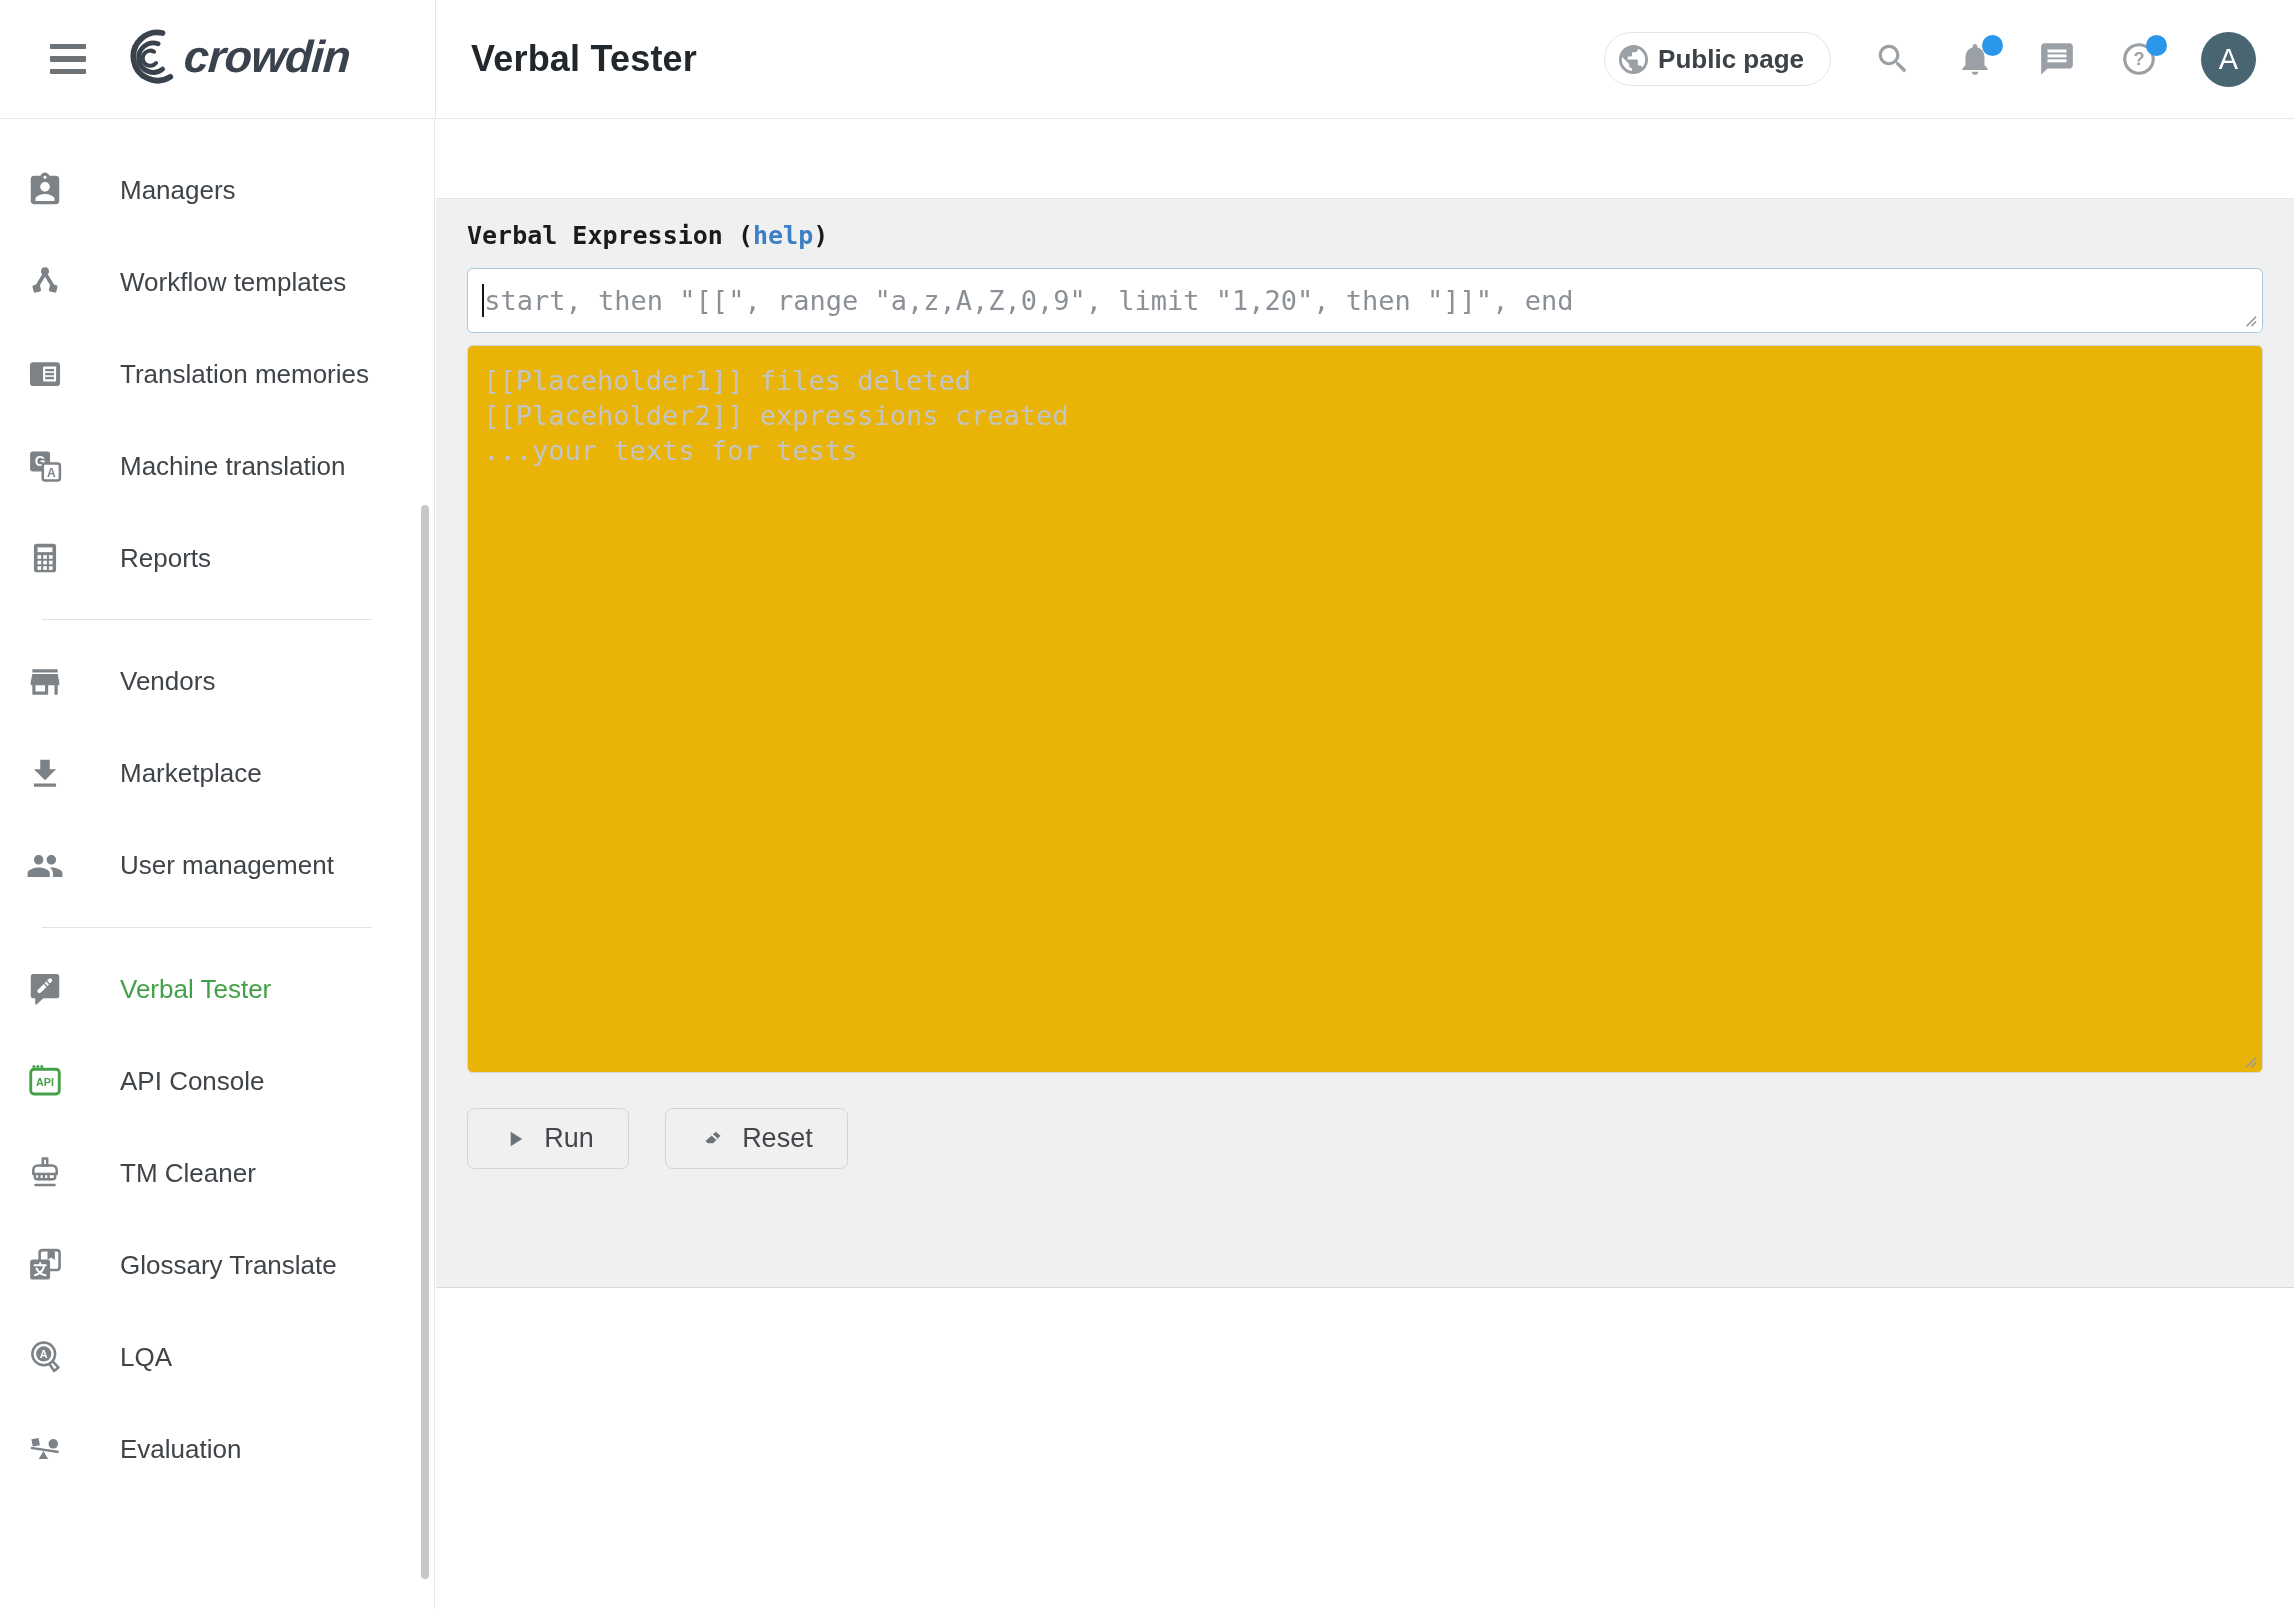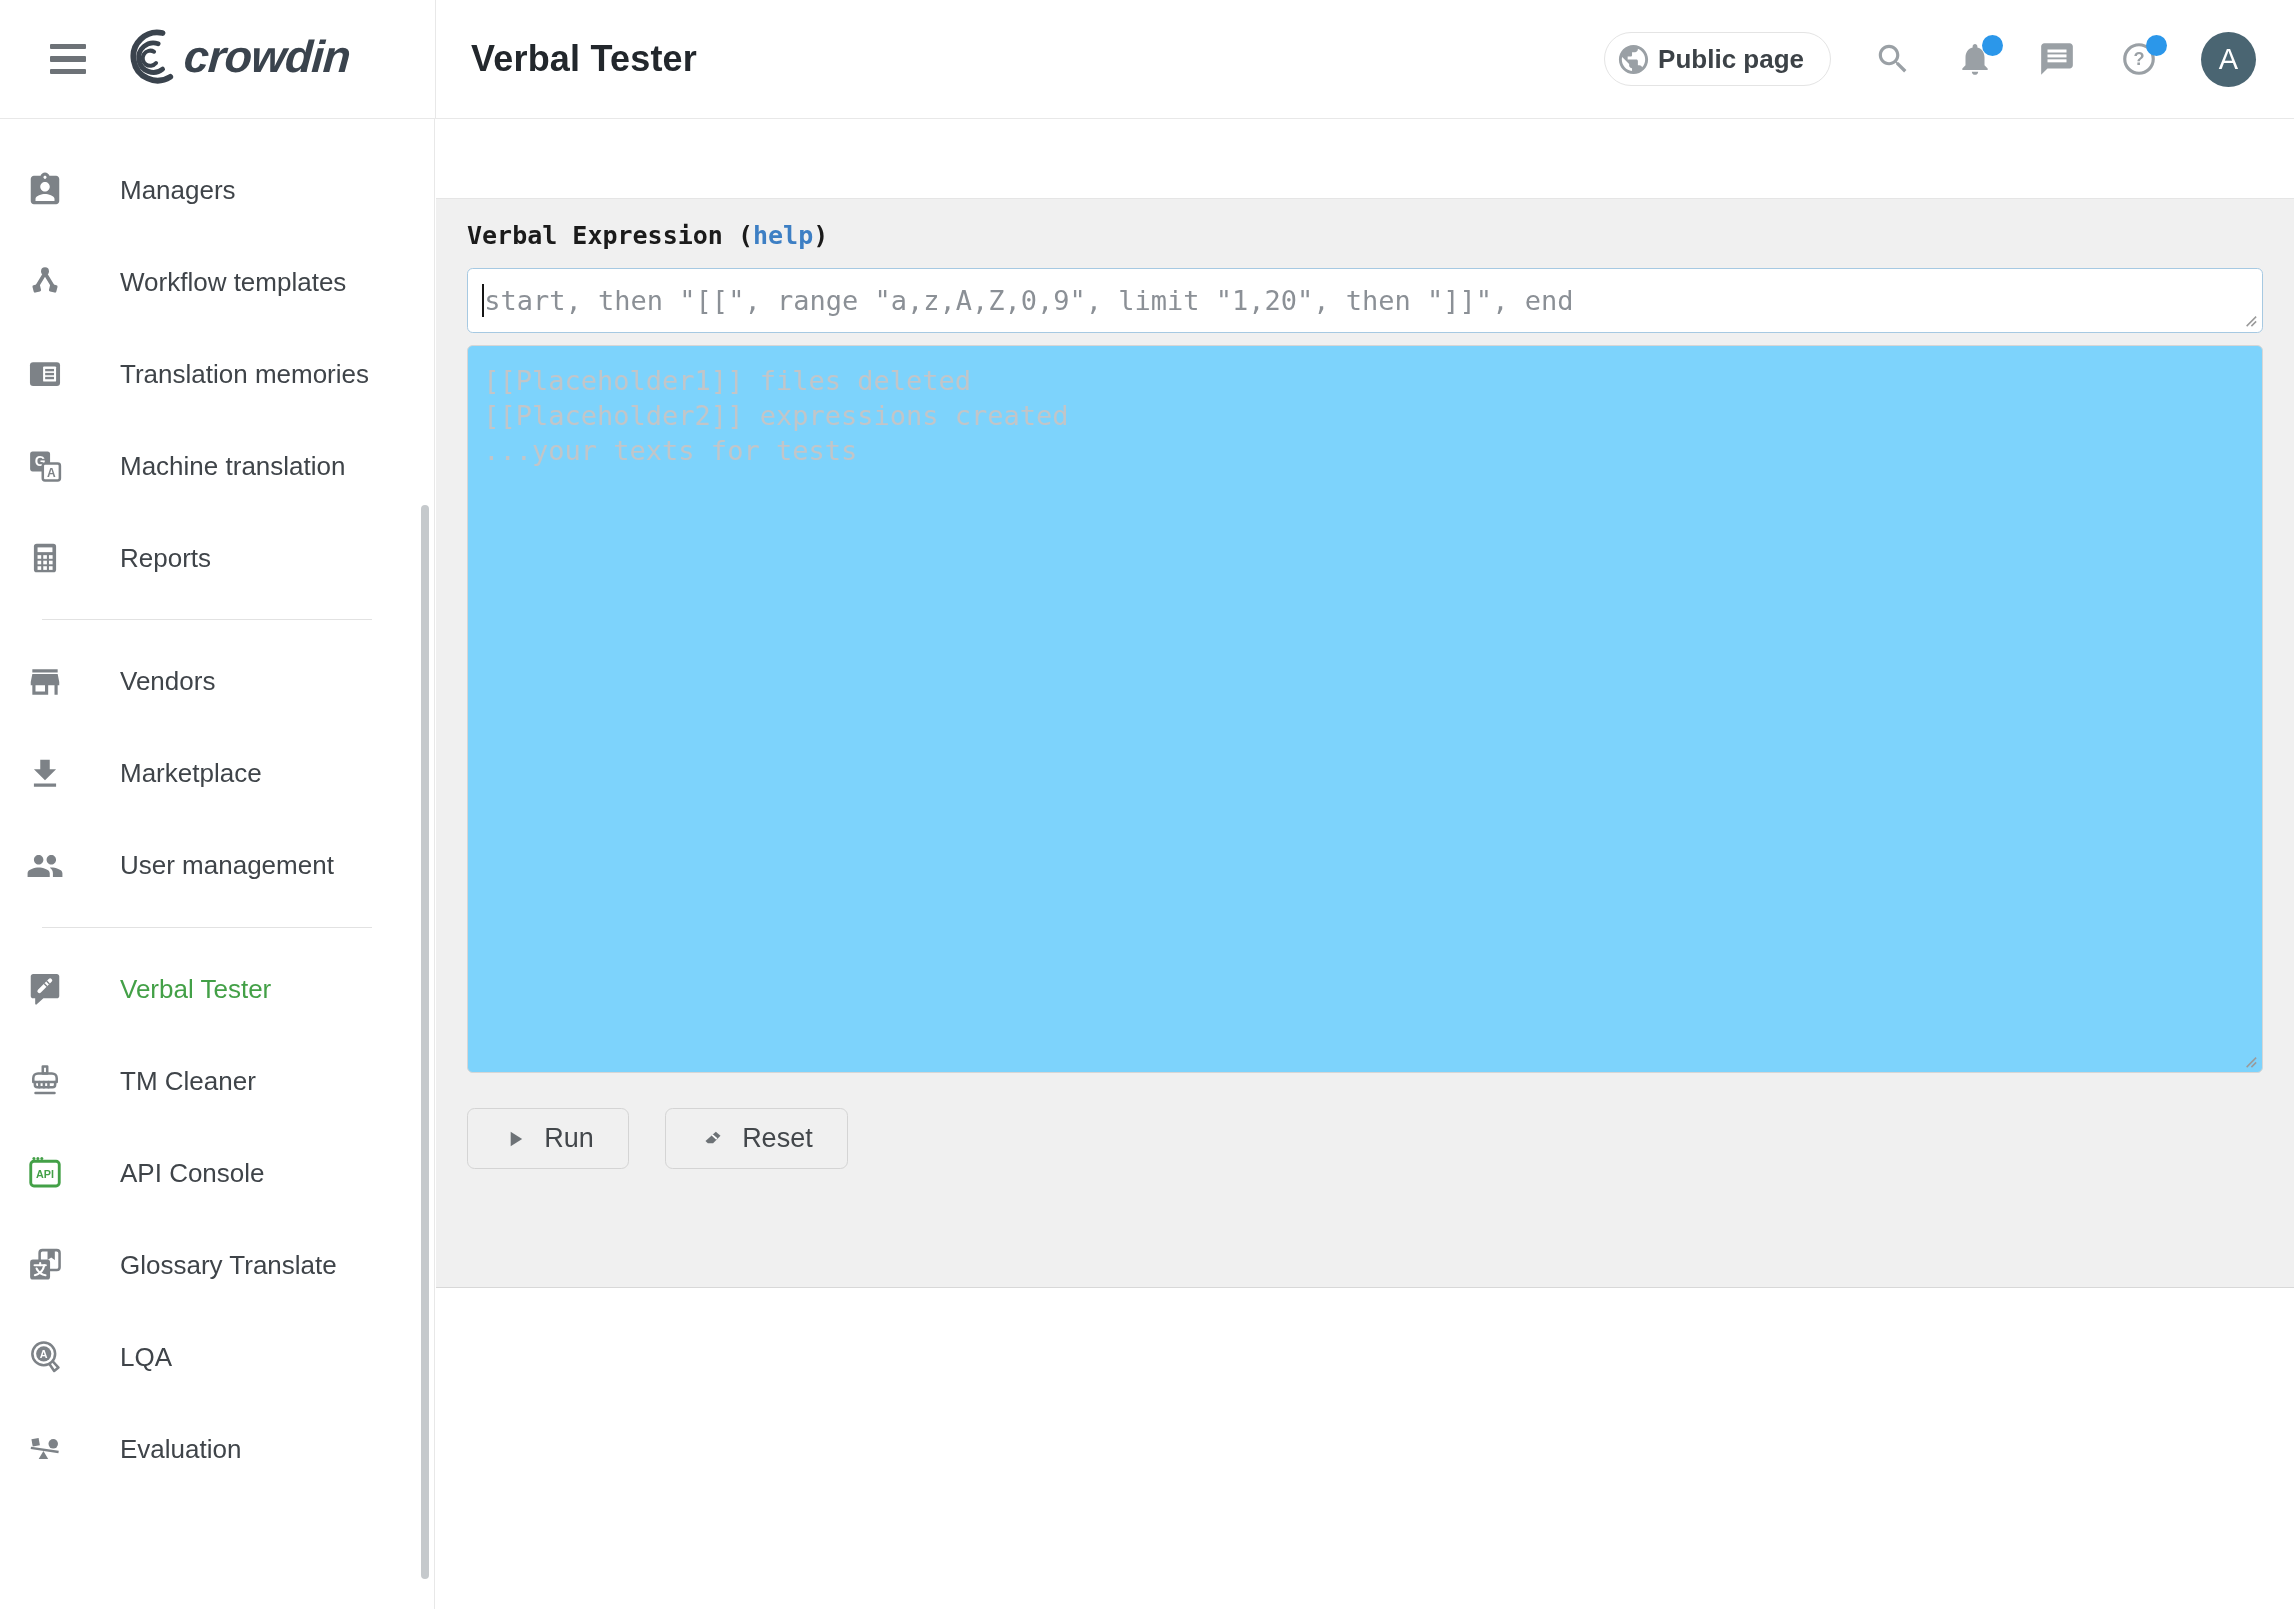--- a/index.html
+++ b/index.html
@@ -37,21 +37,21 @@
   .band{height:79px;background:#fff;}
   .panel{height:1090px;box-sizing:border-box;background:#f0f0f0;border-top:1px solid #e5e5e5;border-bottom:1.9px solid #d8d8d8;padding:0 31px;}
   .field-label{margin-top:22px;font-family:"DejaVu Sans Mono",monospace;font-weight:700;font-size:25px;color:#1b1b1b;}
   .field-label.second{margin-top:38px;}
   .help{color:#3d7fc4;text-decoration:none;font-weight:700;cursor:pointer;}
   .expr-wrap{position:relative;margin-top:18px;height:65px;}
   .expr-input{position:absolute;inset:0;width:100%;height:100%;box-sizing:border-box;border:1.9px solid #a6c9e2;border-radius:5.7px;background:#fff;padding:0 38px 0 16.3px;font-family:"DejaVu Sans Mono",monospace;font-size:27px;color:#333;outline:none;}
   .expr-input::placeholder{color:#8b9096;opacity:1;}
   .caret{position:absolute;left:15.3px;top:16.3px;width:1.9px;height:32.5px;background:#151515;}
   .ta-wrap{position:relative;margin-top:12.4px;height:728px;}
-  .ta-input{position:absolute;inset:0;width:100%;height:100%;box-sizing:border-box;border:1.9px solid #d6d6d6;border-radius:5.7px;background:#7dd3fc;padding:17px 38px 17px 15.3px;font-family:"DejaVu Sans Mono",monospace;font-size:27px;line-height:35px;color:#333;resize:none;outline:none;}
+  .ta-input{position:absolute;inset:0;width:100%;height:100%;box-sizing:border-box;border:1.9px solid #d6d6d6;border-radius:5.7px;background:#eab308;padding:17px 38px 17px 15.3px;font-family:"DejaVu Sans Mono",monospace;font-size:27px;line-height:35px;color:#333;resize:none;outline:none;}
   .ta-input::placeholder{color:#c2c5c8;opacity:1;}
   .grip{position:absolute;right:3.8px;bottom:3.8px;}
   .btn-row{margin-top:35px;display:flex;gap:36px;}
   .btn{height:61px;border:1.9px solid #d4d4d4;border-radius:7.6px;background:transparent;display:inline-flex;align-items:center;gap:16.3px;padding:0 34px;font-size:27px;color:#43474b;}
   .below{background:#fff;height:320px;}
 </style>
 </head>
 <body>
 
 <div class="page">
@@ -229,42 +229,42 @@
             <rect x="10.5" y="3.8" width="2.6" height="12.2" rx="1.3" fill="#fff"></rect>
             <path d="M10.5 7h2.6 M10.5 9.2h2.6" stroke="#7d8287" stroke-width=".9"></path>
           </g>
         </svg>
       </span>
       <span class="slabel">Verbal Tester</span>
     </div>
 
     <div class="srow">
       <span class="sicon">
+        <svg width="38" height="38" viewBox="0 0 24 24">
+          <rect x="3" y="4.6" width="18" height="15.6" rx="2" fill="#fff" stroke="#43a047" stroke-width="1.8"></rect>
+          <circle cx="5" cy="2.9" r=".95" fill="#43a047"></circle>
+            <circle cx="7.5" cy="2.9" r=".95" fill="#43a047"></circle>
+            <circle cx="10" cy="2.9" r=".95" fill="#43a047"></circle>
+          <text x="12" y="15.2" text-anchor="middle" font-size="6.8" font-weight="bold" fill="#43a047" style="font-family:'Liberation Sans',sans-serif">API</text>
+        </svg>
+      </span>
+      <span class="slabel">API Console</span>
+    </div>
+
+    <div class="srow">
+      <span class="sicon">
         <svg width="38" height="38" viewBox="0 0 24 24" fill="none" stroke="#7d8287" stroke-width="1.6" stroke-linejoin="round" stroke-linecap="round">
           <path d="M10.6 2.8h2.8v4.4h-2.8z"></path>
           <path d="M7.6 7.2h8.8c1.7 0 3 1.3 3 3v2.4H4.6v-2.4c0-1.7 1.3-3 3-3z"></path>
           <path d="M5.6 12.6v1.7c0 .9.7 1.6 1.6 1.6h9.6c.9 0 1.6-.7 1.6-1.6v-1.7"></path>
           <path d="M8.4 12.6v3.3 M11.3 12.6v3.3 M14.2 12.6v3.3"></path>
           <path d="M6 19.6h12"></path>
         </svg>
       </span>
       <span class="slabel">TM Cleaner</span>
-    </div>
-
-    <div class="srow">
-      <span class="sicon">
-        <svg width="38" height="38" viewBox="0 0 24 24">
-          <rect x="3" y="4.6" width="18" height="15.6" rx="2" fill="#fff" stroke="#43a047" stroke-width="1.8"></rect>
-          <circle cx="5" cy="2.9" r=".95" fill="#43a047"></circle>
-            <circle cx="7.5" cy="2.9" r=".95" fill="#43a047"></circle>
-            <circle cx="10" cy="2.9" r=".95" fill="#43a047"></circle>
-          <text x="12" y="15.2" text-anchor="middle" font-size="6.8" font-weight="bold" fill="#43a047" style="font-family:'Liberation Sans',sans-serif">API</text>
-        </svg>
-      </span>
-      <span class="slabel">API Console</span>
     </div>
 
     <div class="srow">
       <span class="sicon">
         <svg width="38" height="38" viewBox="0 0 24 24">
           <rect x="8.6" y="2.6" width="12.6" height="12.6" rx="1.8" fill="none" stroke="#7d8287" stroke-width="1.6"></rect>
           <path d="M13.6 2.6h4.6v6.2l-2.3-1.5-2.3 1.5z" fill="#7d8287"></path>
           <rect x="2.6" y="8.6" width="12.6" height="12.6" rx="1.8" fill="#7d8287"></rect>
           <g stroke="#fff" stroke-width="1.3" fill="none" stroke-linecap="round">
             <path d="M5.4 12.2h7.1"></path>

